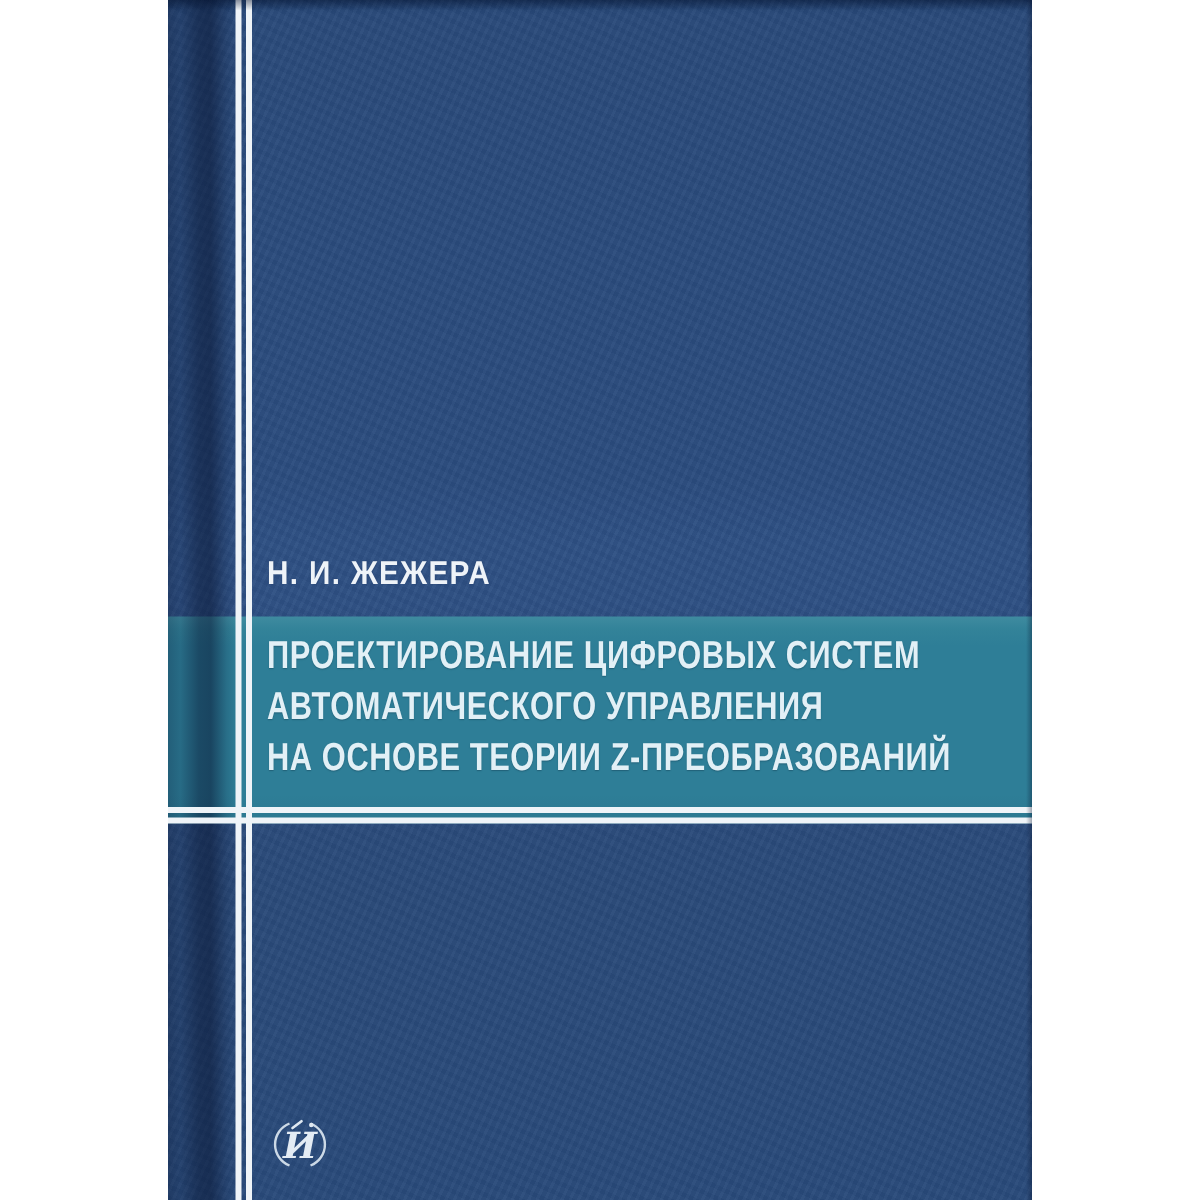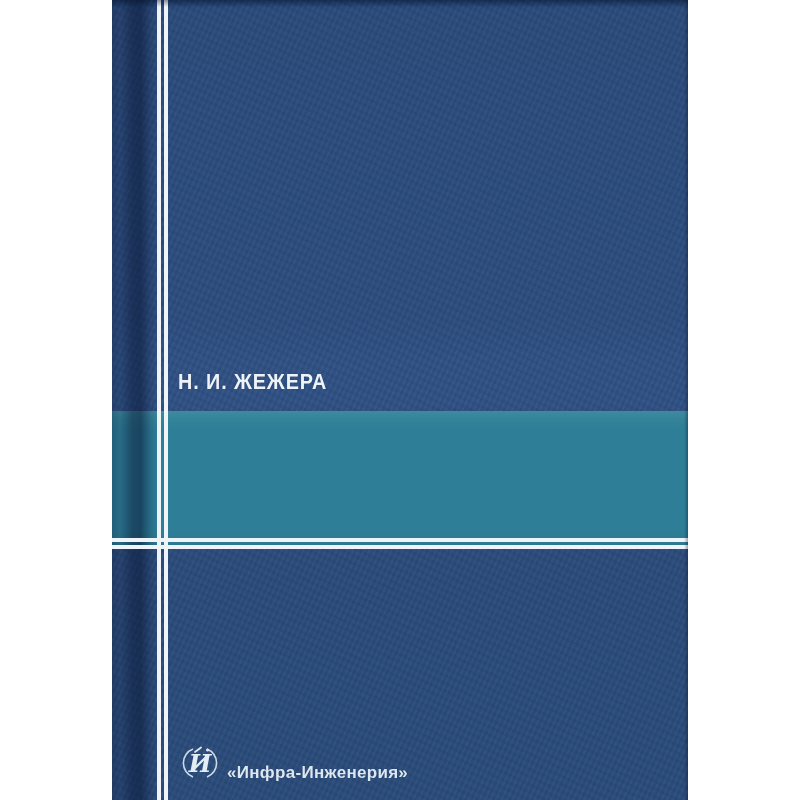--- a/index.html
+++ b/index.html
@@ -164,28 +164,32 @@
 
     <div class="spine"></div>
 
     <div class="vline v1"></div>
     <div class="vline v2"></div>
     <div class="hline h1"></div>
     <div class="hline h2"></div>
 
     <div class="author">Н. И. ЖЕЖЕРА</div>
 
+    <div class="title-block">
+      <div class="title-line">ПРОЕКТИРОВАНИЕ ЦИФРОВЫХ СИСТЕМ</div>
+      <div class="title-line">АВТОМАТИЧЕСКОГО УПРАВЛЕНИЯ</div>
+      <div class="title-line">НА ОСНОВЕ ТЕОРИИ Z-ПРЕОБРАЗОВАНИЙ</div>
+    </div>
 
     <svg class="publisher-logo" viewBox="0 0 40 36">
       <path d="M13,4 A15,15 0 0 0 13,32" fill="none" stroke="#ccd9e6" stroke-width="1.6"></path>
       <path d="M27,4 A15,15 0 0 1 27,32" fill="none" stroke="#ccd9e6" stroke-width="1.6"></path>
       <path d="M15,7 L21,2.5" fill="none" stroke="#dfe8f1" stroke-width="1.8" stroke-linecap="round"></path>
       <circle cx="27.5" cy="5" r="1.5" fill="#dfe8f1"></circle>
       <text class="logo-letter" x="20" y="27" text-anchor="middle" font-size="24" fill="#e4ecf4">И</text>
     </svg>
 
-    <div class="publisher-name">«Инфра-Инженерия»</div>
 
     <div class="edge-right"></div>
     <div class="edge-top"></div>
   </div>
 
 </div>
 
 </body></html>

